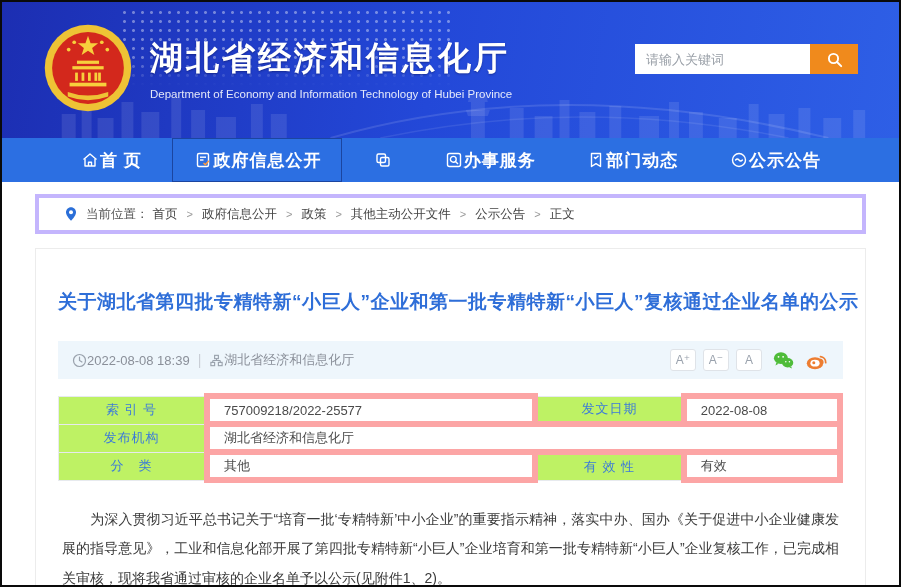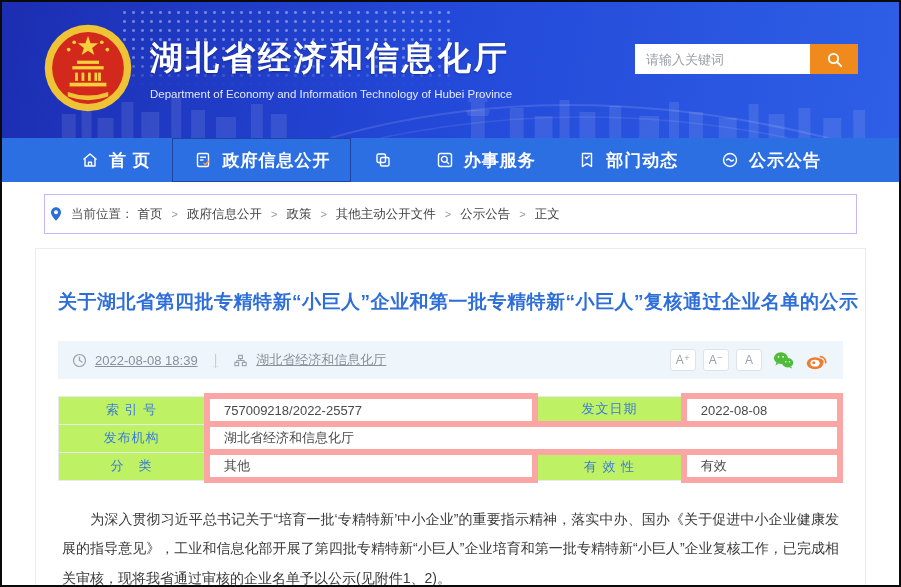--- a/index.html
+++ b/index.html
@@ -24,39 +24,39 @@
   .search { position:absolute; right:41px; top:42px; display:flex; height:30px; }
   .search-input { width:175px; height:30px; border:none; outline:none; padding:0 11px;
                   font-size:13px; color:#333; background:#fff; }
   .search-input::placeholder { color:#9aa0a8; }
   .search-btn { width:48px; height:30px; border:none; background:#f08a1c; cursor:pointer;
                 display:flex; align-items:center; justify-content:center; }
 
   
   .nav { height:44px; background:#2c6fe2; display:flex; align-items:stretch;
          justify-content:space-between; padding:0 58px; }
-  .nav-item { display:flex; align-items:center; gap:9px; color:#fff; font-size:17px;
+  .nav-item { display:flex; align-items:center; color:#fff; font-size:17px;
               font-weight:bold; padding:0 20px; cursor:pointer; letter-spacing:1px;justify-content:center; }
   .nav-item.active { border:1px solid rgba(15,35,105,.55); }
 
   
-  .crumbbar { margin:12px 42px 0; height:40px; border:1px solid #c4b5fd; background:#fff;
-              display:flex; align-items:center; padding:0 3px; font-size:12.5px; color:#555; }
+  .crumbbar { margin:12px 33px 0; height:40px; border:4px solid #c4b5fd; background:#fff;
+              display:flex; align-items:center; padding:0 24px; font-size:12.5px; color:#555; }
   .crumbbar .loc { margin:0 4px 0 7px; color:#555; }
   .crumb { color:#444; cursor:pointer; }
   .crumb-sep { color:#999; margin:0 9px; font-size:11px; }
 
   
   .card { margin:14px 33px 0; border:1px solid #ececec; background:#fff; height:420px;
           padding:0 22px; }
   .art-title { margin:40px 0 0; text-align:center; font-size:19px; font-weight:bold;
                color:#2e6ed8; white-space:nowrap; letter-spacing:.5px; }
   .meta-bar { margin-top:26px; height:38px; background:#eef6fc; display:flex;
               align-items:center; justify-content:space-between; padding:0 14px; }
-  .meta-left { display:flex; align-items:center; gap:8px; color:#8a8f99; font-size:13px;text-decoration:underline; }
+  .meta-left { display:flex; align-items:center; color:#8a8f99; font-size:13px; }
   .meta-div { color:#c9ced6; margin:0 8px; font-size:14px; }
   .meta-right { display:flex; align-items:center; gap:7px; }
   .font-btn { width:26px; height:22px; background:#fff; border:1px solid #dfe3e8;
               border-radius:3px; color:#9aa2ad; font-size:12px; display:flex;
               align-items:center; justify-content:center; cursor:pointer; }
   .share-btn { display:flex; align-items:center; cursor:pointer; margin-left:3px; }
 
   .meta-table { margin-top:14px; width:100%; border-collapse:collapse; font-size:13px; }
   .meta-table th { background:#bef264; color:#3c7bd9; font-weight:normal; height:28px;
                    border:1px solid #e7eaee; text-align:center; letter-spacing:1px; }

